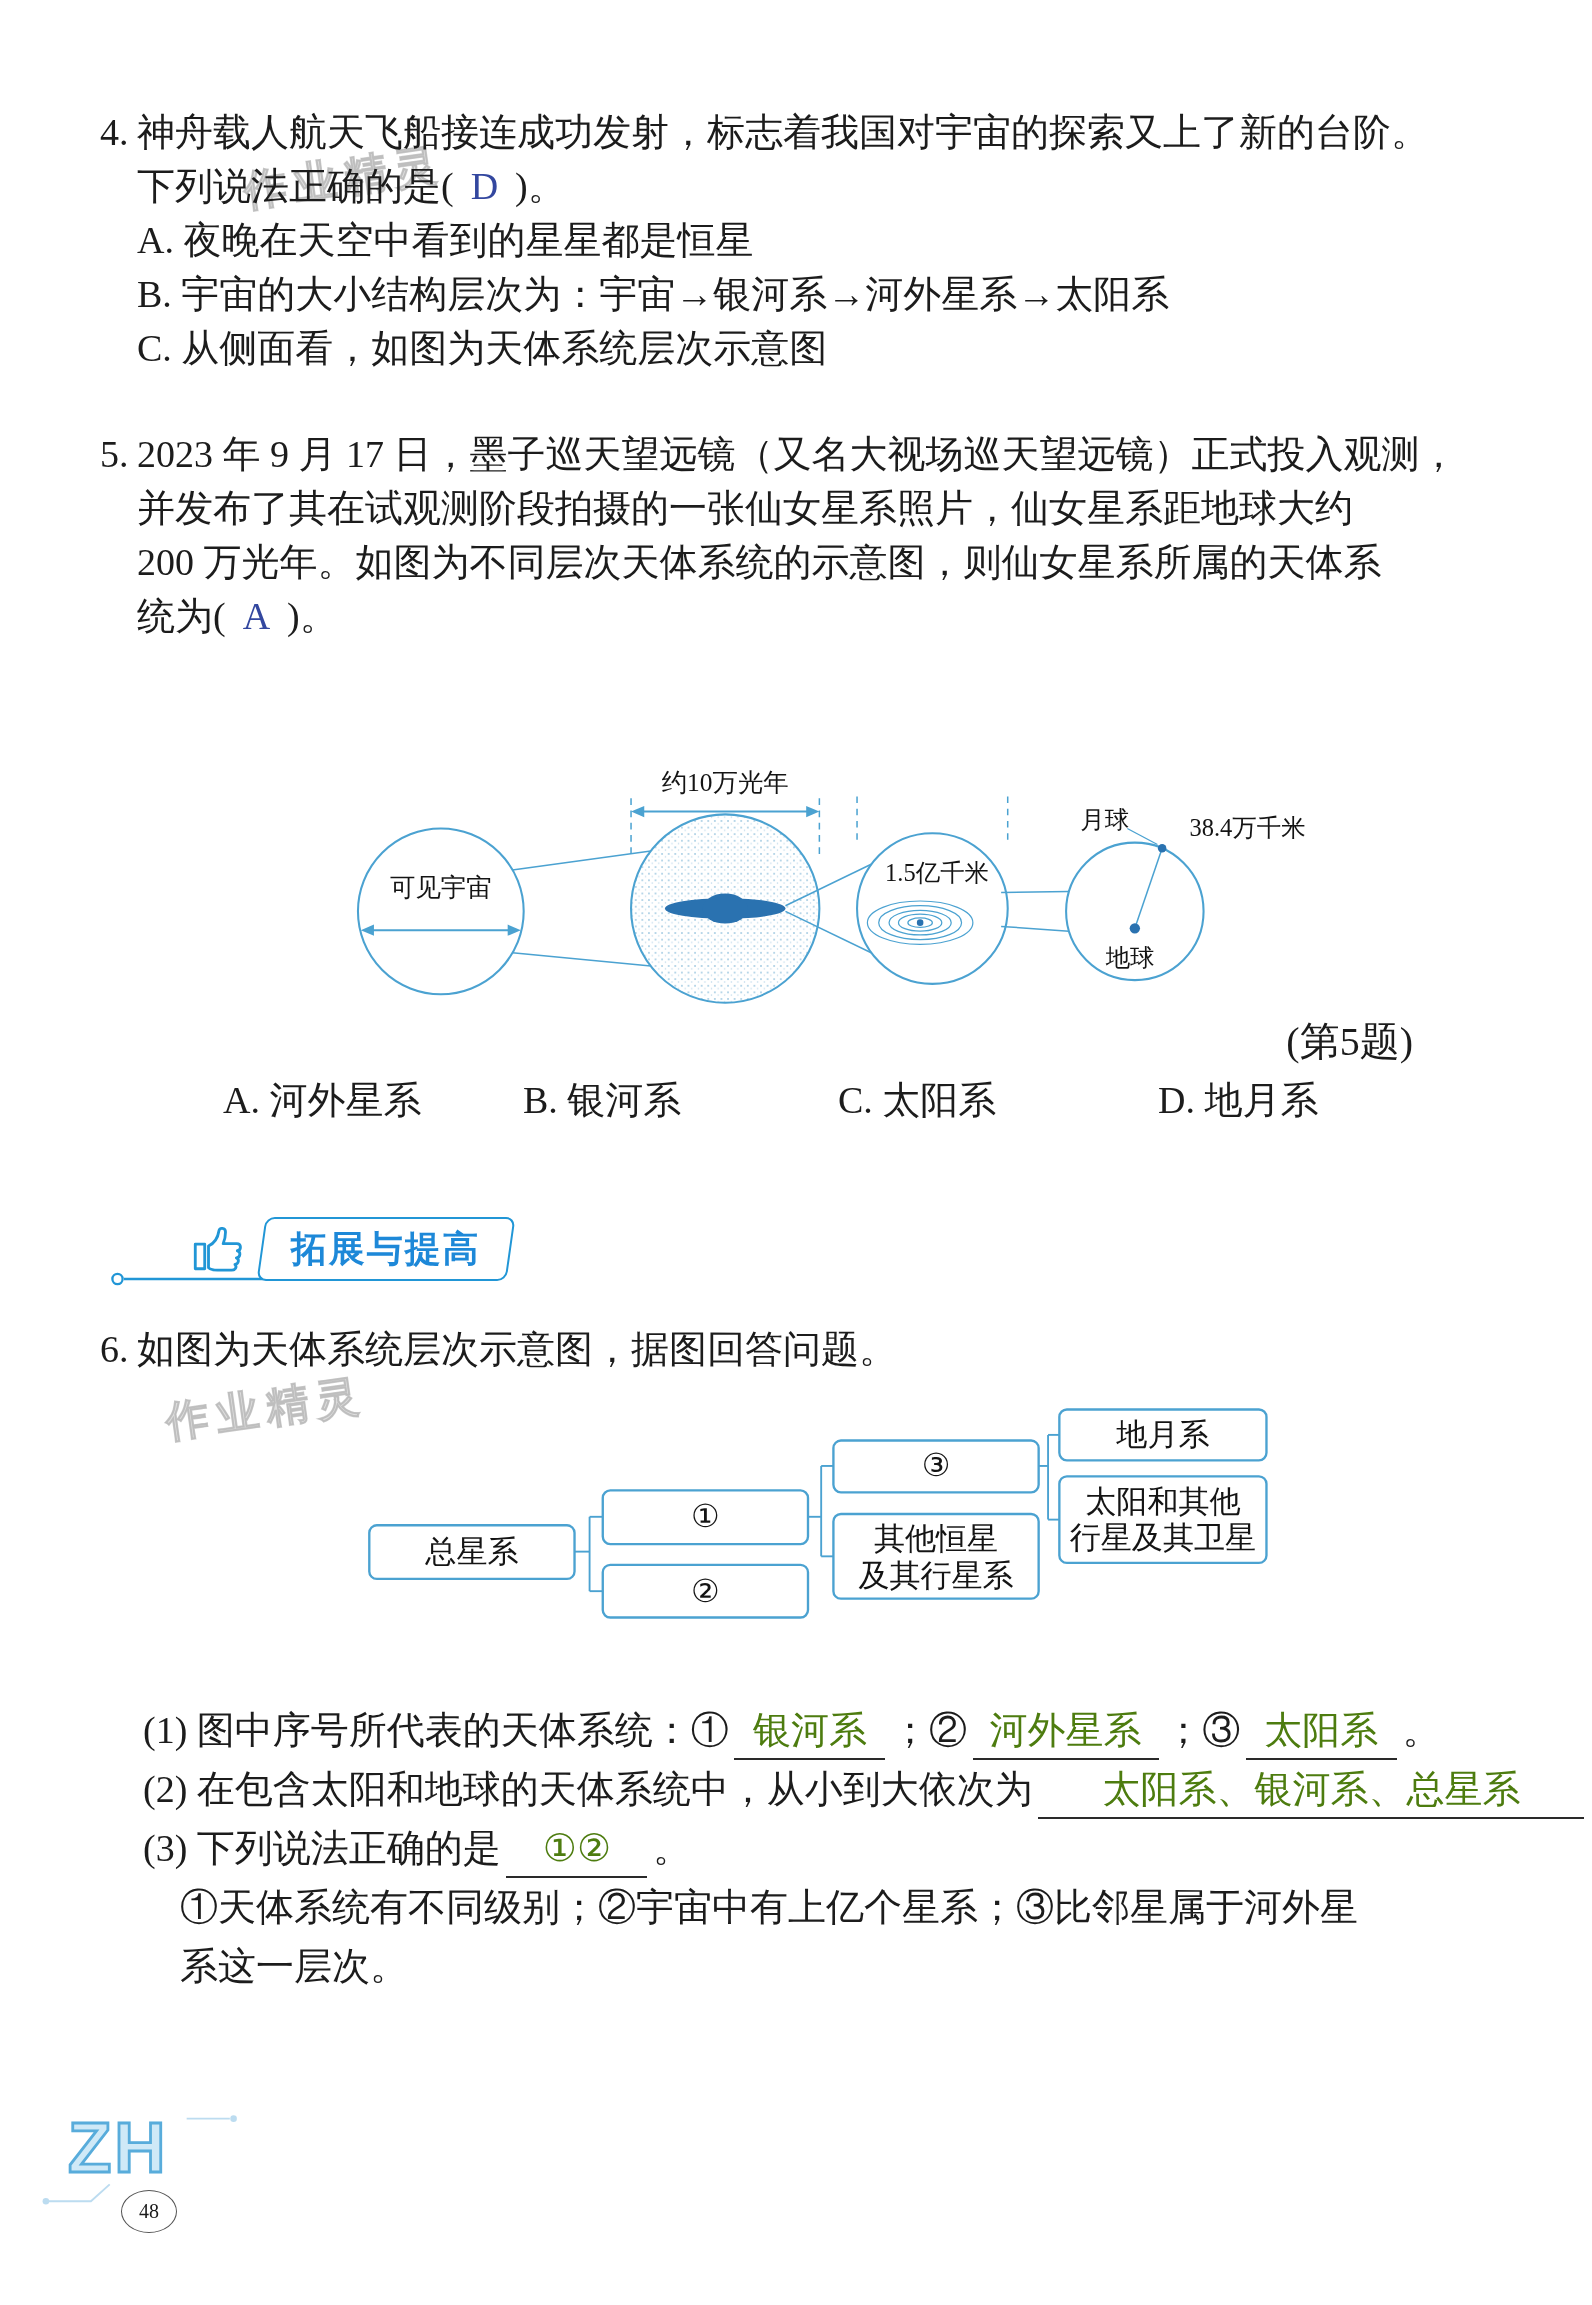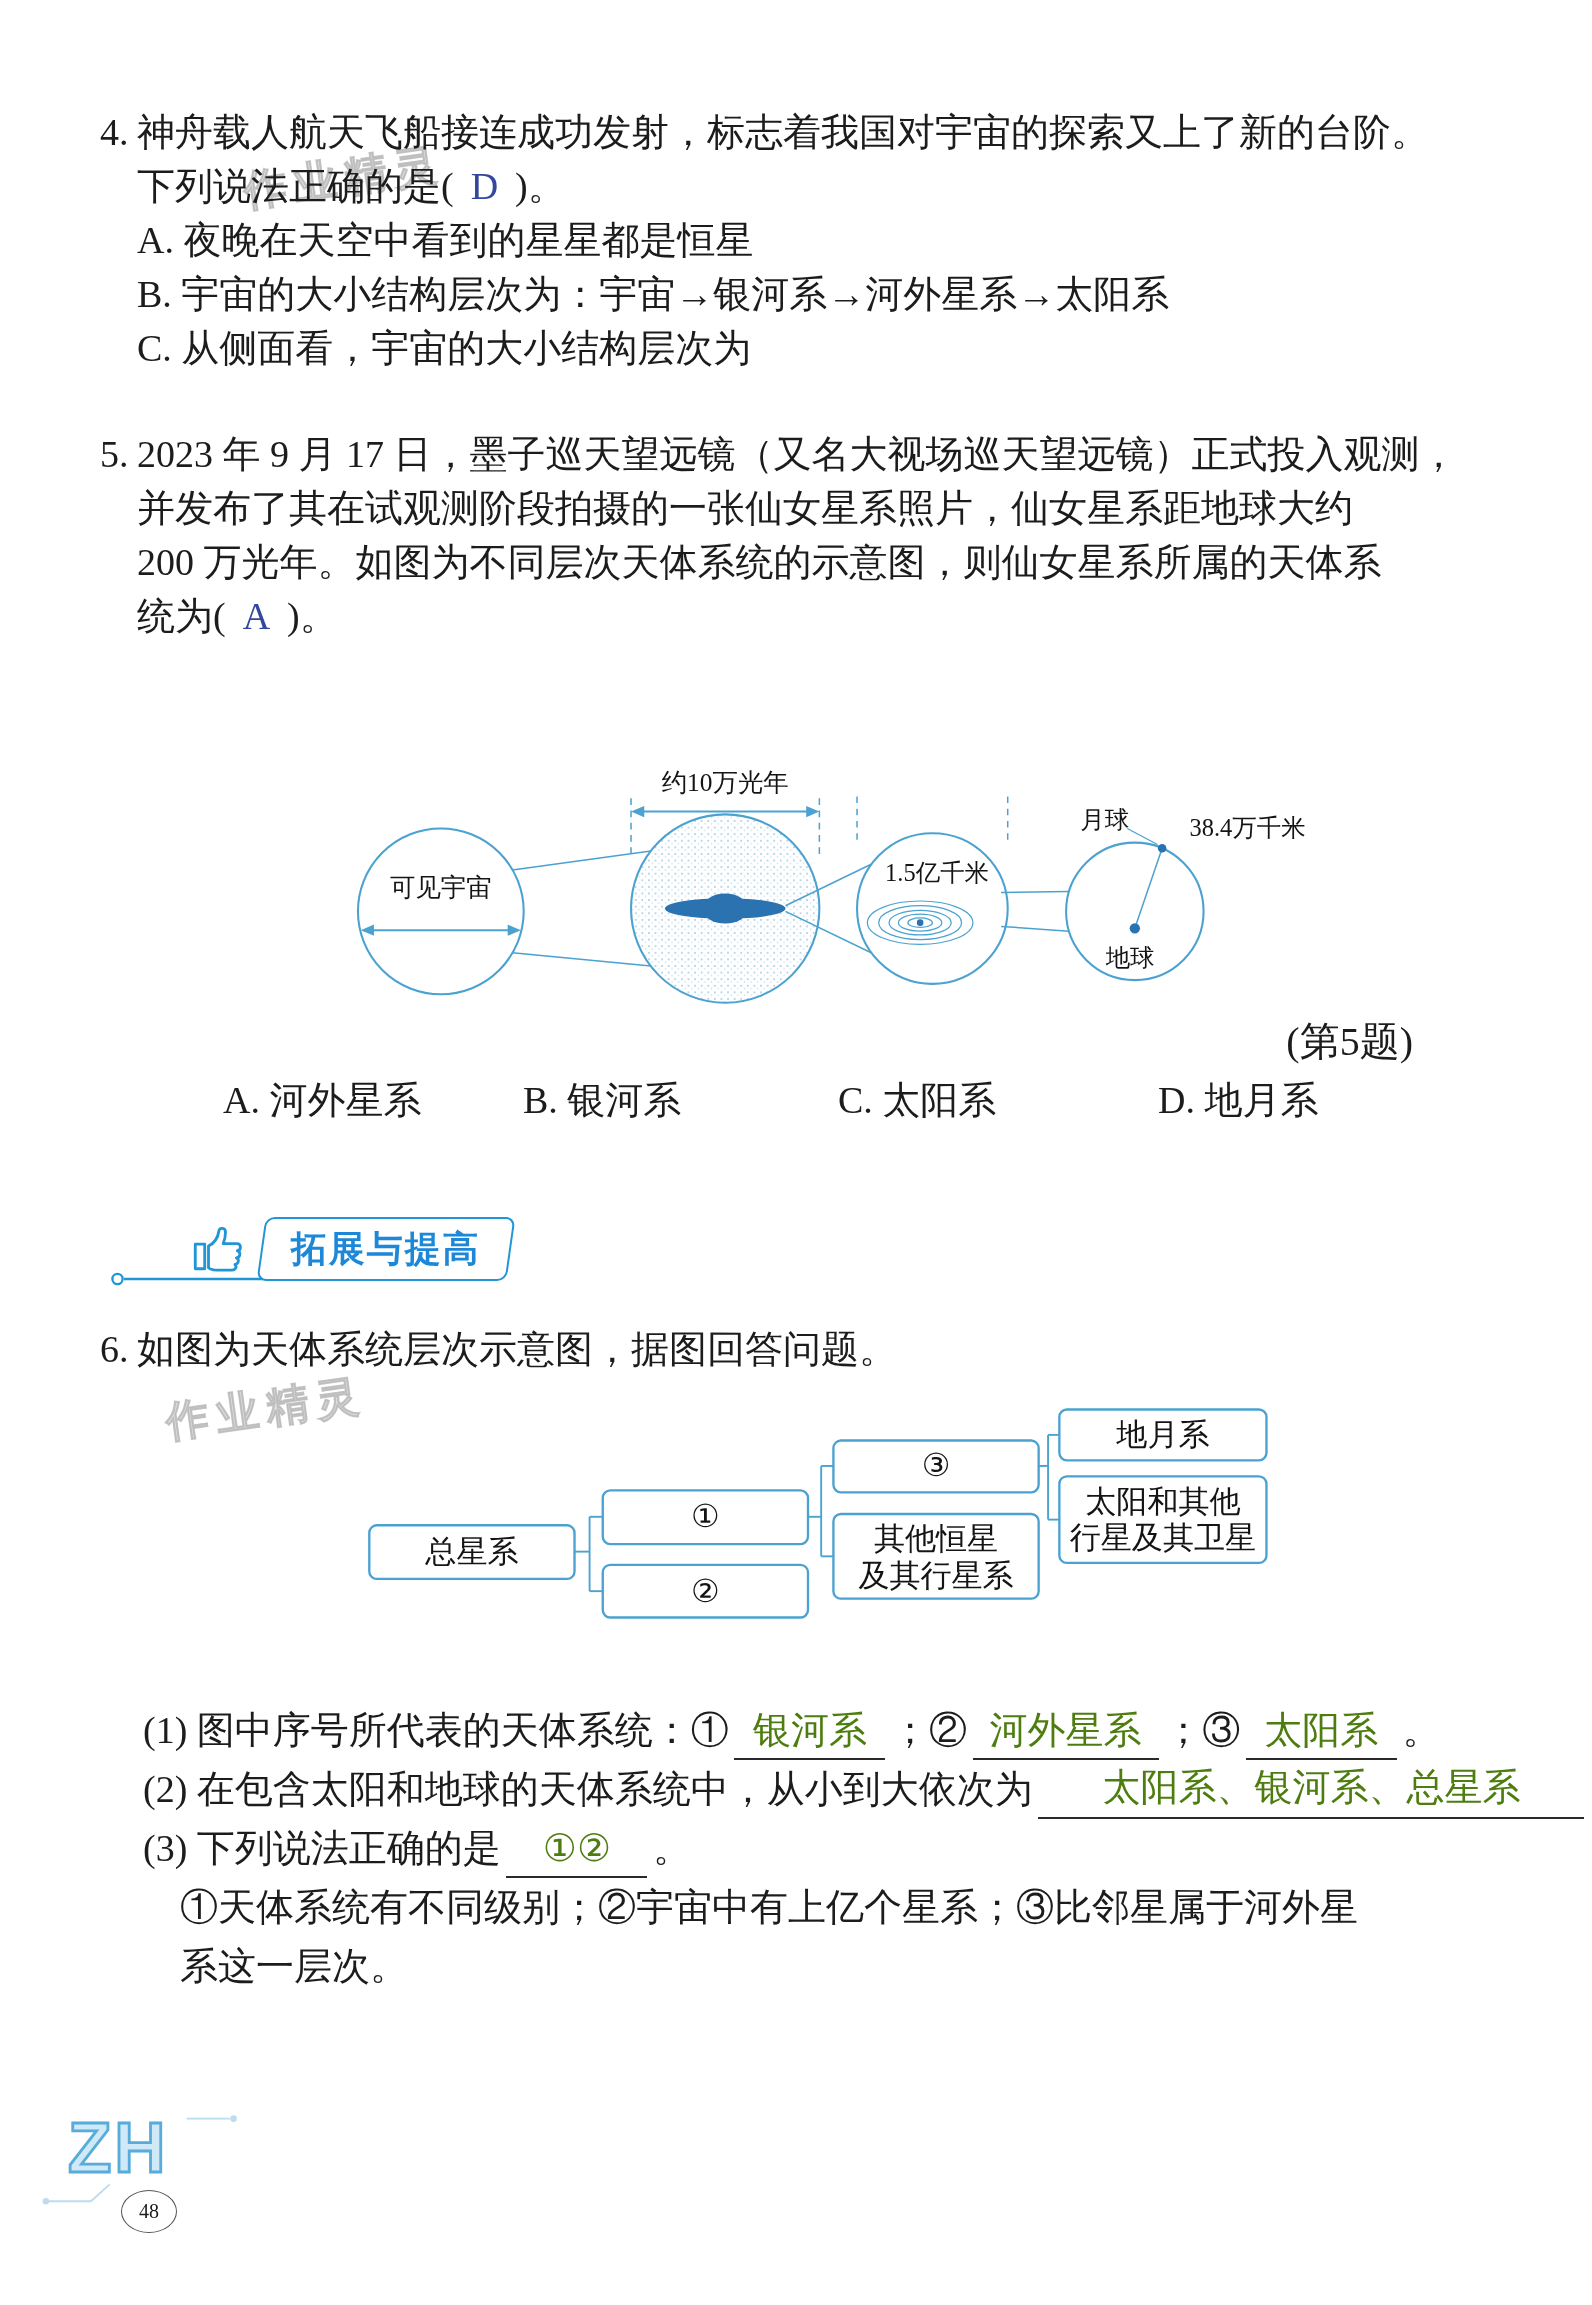--- a/index.html
+++ b/index.html
@@ -64,21 +64,21 @@
 
   <section class="qblock" style="top:105px;">
     <div class="tline">
       <span class="qnum">4.</span><span>神舟载人航天飞船接连成功发射，标志着我国对宇宙的探索又上了新的台阶。</span>
     </div>
     <div class="tline indent">
       <span>下列说法正确的是(</span><span class="ans-letter">D</span><span>)。</span>
     </div>
     <div class="tline indent">A. 夜晚在天空中看到的星星都是恒星</div>
     <div class="tline indent">B. 宇宙的大小结构层次为：宇宙→银河系→河外星系→太阳系</div>
-    <div class="tline indent">C. 从侧面看，宇宙的大小结构层次为</div>
+    <div class="tline indent">C. 从侧面看，如图为天体系统层次示意图</div>
   </section>
 
   <section class="qblock" style="top:427px;">
     <div class="tline">
       <span class="qnum">5.</span><span>2023 年 9 月 17 日，墨子巡天望远镜（又名大视场巡天望远镜）正式投入观测，</span>
     </div>
     <div class="tline indent">并发布了其在试观测阶段拍摄的一张仙女星系照片，仙女星系距地球大约</div>
     <div class="tline indent">200 万光年。如图为不同层次天体系统的示意图，则仙女星系所属的天体系</div>
     <div class="tline indent">
       <span>统为(</span><span class="ans-letter">A</span><span>)。</span>
@@ -203,21 +203,21 @@
     <text x="855" y="50" text-anchor="middle" font-size="33">地月系</text>
     <text x="855" y="121" text-anchor="middle" font-size="33">太阳和其他</text>
     <text x="855" y="159" text-anchor="middle" font-size="33">行星及其卫星</text>
   </svg>
 
   <section class="qblock subs" style="top:1701px; left:143px;">
     <div class="tline">
       <span>(1) 图中序号所代表的天体系统：①</span><span class="blank" style="min-width:151px;">银河系</span><span>；②</span><span class="blank" style="min-width:179px;">河外星系</span><span>；③</span><span class="blank" style="min-width:151px;">太阳系</span><span>。</span>
     </div>
     <div class="tline">
-      <span>(2) 在包含太阳和地球的天体系统中，从小到大依次为</span><span class="blank" style="min-width:546px;font-family:Liberation Mono, monospace;">太阳系、银河系、总星系</span><span>。</span>
+      <span>(2) 在包含太阳和地球的天体系统中，从小到大依次为</span><span class="blank" style="min-width:546px;">太阳系、银河系、总星系</span><span>。</span>
     </div>
     <div class="tline">
       <span>(3) 下列说法正确的是</span><span class="blank" style="min-width:141px;">①②</span><span>。</span>
     </div>
     <div class="tline indent">①天体系统有不同级别；②宇宙中有上亿个星系；③比邻星属于河外星</div>
     <div class="tline indent">系这一层次。</div>
   </section>
 
   <svg class="decor" style="left:38px; top:2098px;" width="226" height="122" viewBox="0 0 240 130">
     <polyline points="10,110 56,110 76,92" fill="none" stroke="#bcdcf0" stroke-width="2"></polyline>

